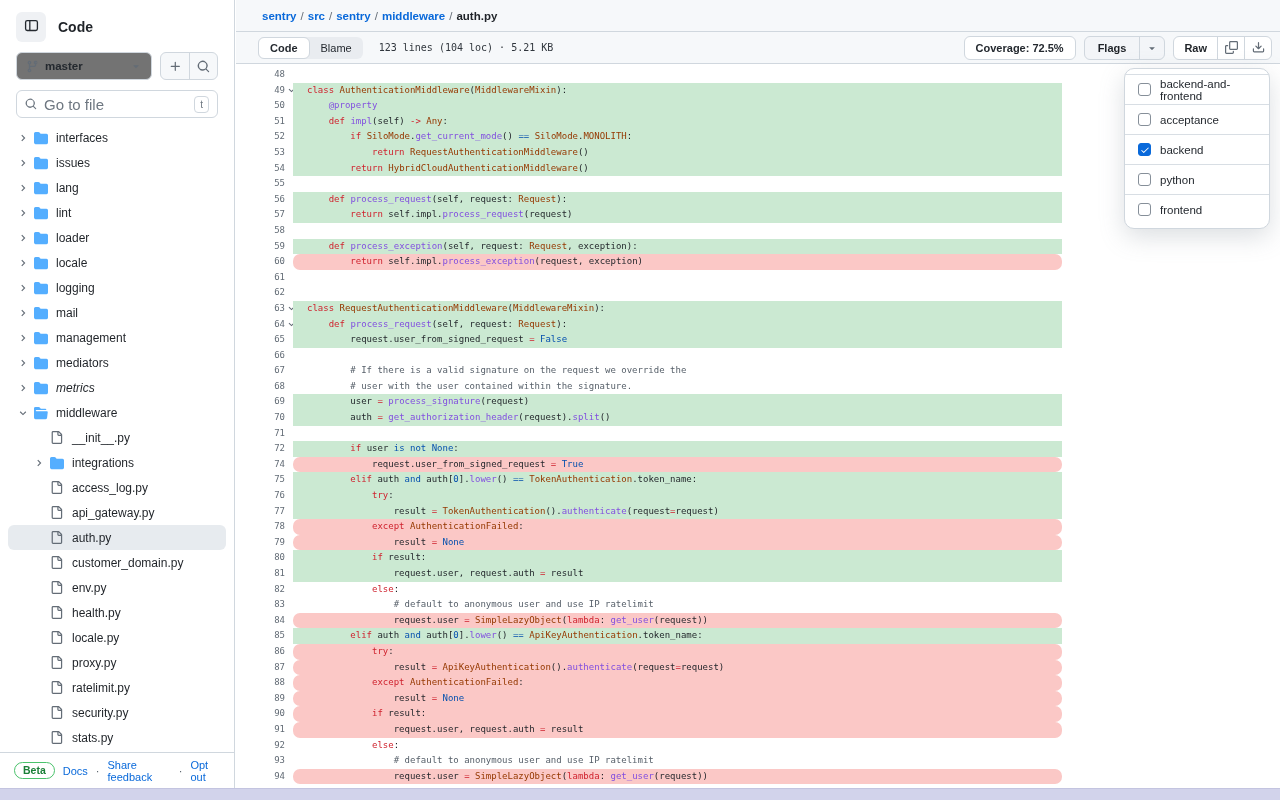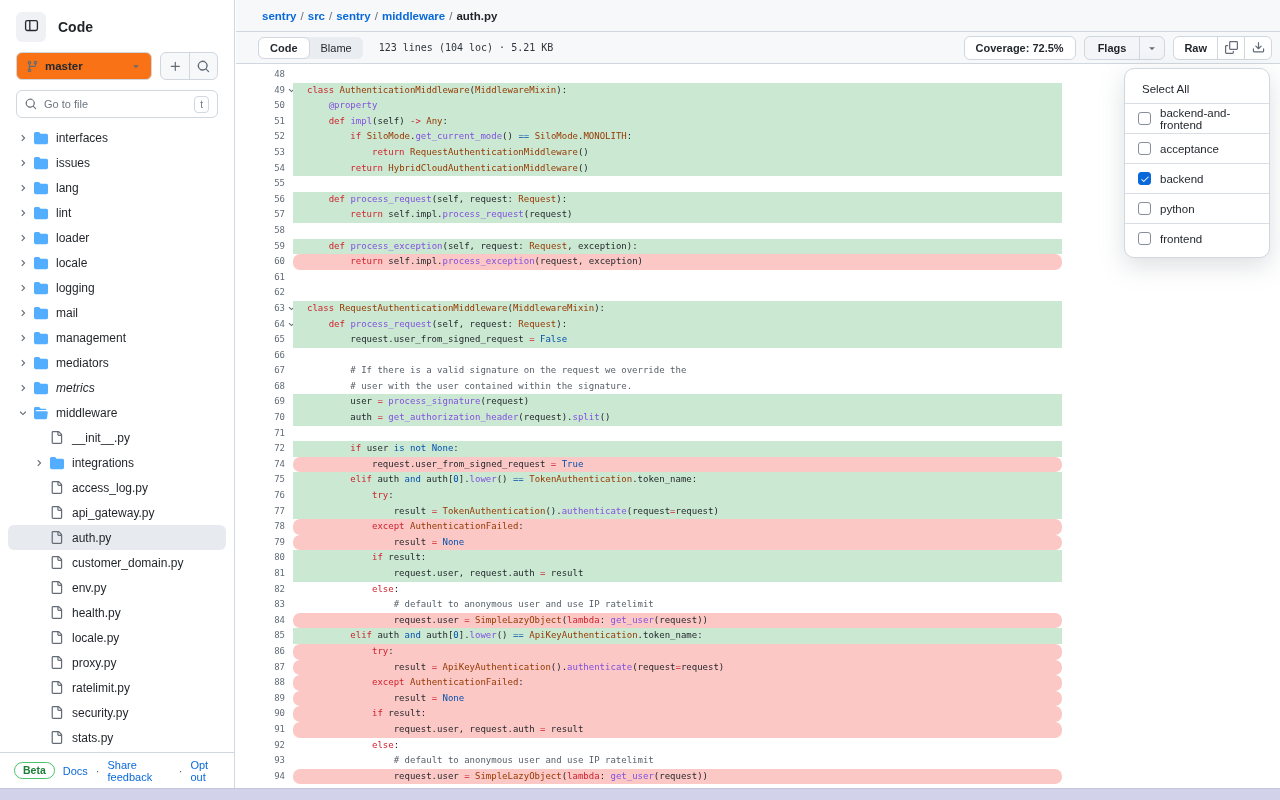--- a/index.html
+++ b/index.html
@@ -11,31 +11,31 @@
   }
   
   .sidebar { position:absolute; left:0; top:0; bottom:12px; width:235px;
     background:#fff; border-right:1px solid #d0d7de; }
   .sb-header { display:flex; align-items:center; gap:12px; padding:12px 16px 10px; }
   .panel-btn { width:30px; height:30px; border:none; background:#eff1f4; border-radius:6px;
     display:flex; align-items:center; justify-content:center; cursor:pointer; }
   .sb-title { margin:0; font-size:14px; font-weight:700; }
   .sb-controls { display:flex; gap:8px; padding:0 16px; }
   .branch-btn { flex:1; display:flex; align-items:center; gap:6px; height:28px;
-    border:1px solid #d0d7de; border-radius:6px; background:#f97316; padding:0 9px;
+    border:1px solid #d0d7de; border-radius:6px; background:#737373; padding:0 9px;
     font-size:11.5px; font-weight:700; color:#24292f; cursor:pointer; }
   .branch-btn .caret { margin-left:auto; display:flex; }
   .mini-group { display:flex; height:28px; border:1px solid #d0d7de; border-radius:6px;
     background:#f6f8fa; overflow:hidden; }
   .mini-group button { width:28px; border:none; background:transparent; display:flex;
     align-items:center; justify-content:center; cursor:pointer; }
   .mini-group button + button { border-left:1px solid #d0d7de; }
   .goto { margin:10px 16px 0; display:flex; align-items:center; gap:7px; height:28px;
     border:1px solid #d0d7de; border-radius:6px; background:#fff; padding:0 8px; cursor:text; }
-  .goto .ph { color:#6e7781; font-size:11px; flex:1; }
+  .goto .ph { color:#6e7781; font-size:15px; flex:1; }
   .goto kbd { border:1px solid #d0d7de; border-radius:4px; font-size:10px; color:#6e7781;
     padding:0 5px; height:17px; line-height:16px; font-family:"Liberation Sans",sans-serif; }
   .tree { margin-top:7px; padding:0 8px; }
   .trow { display:flex; align-items:center; height:25px; border-radius:6px; font-size:12px;
     color:#1f2328; cursor:pointer; }
   .trow.sel { background:#e7ebef; }
   .trow .chev { width:16px; display:flex; align-items:center; }
   .trow .spacer { width:16px; }
   .trow .ticon { width:15px; display:flex; align-items:center; margin-right:7px; }
   .sb-footer { position:absolute; left:0; right:0; bottom:0; height:36px;
@@ -550,21 +550,20 @@
       <div class="crow"><span class="ln">87</span><span class="cl hl-r"><span class="t-p">                result </span><span class="t-k">=</span><span class="t-p"> </span><span class="t-v">ApiKeyAuthentication</span><span class="t-p">().</span><span class="t-e">authenticate</span><span class="t-p">(request</span><span class="t-k">=</span><span class="t-p">request)</span></span></div>
       <div class="crow"><span class="ln">88</span><span class="cl hl-r"><span class="t-p">            </span><span class="t-k">except </span><span class="t-v">AuthenticationFailed</span><span class="t-p">:</span></span></div>
       <div class="crow"><span class="ln">89</span><span class="cl hl-r"><span class="t-p">                result </span><span class="t-k">=</span><span class="t-p"> </span><span class="t-c">None</span></span></div>
       <div class="crow"><span class="ln">90</span><span class="cl hl-r"><span class="t-p">            </span><span class="t-k">if </span><span class="t-p">result:</span></span></div>
       <div class="crow"><span class="ln">91</span><span class="cl hl-r"><span class="t-p">                request.user, request.auth </span><span class="t-k">=</span><span class="t-p"> result</span></span></div>
       <div class="crow"><span class="ln">92</span><span class="cl"><span class="t-p">            </span><span class="t-k">else</span><span class="t-p">:</span></span></div>
       <div class="crow"><span class="ln">93</span><span class="cl"><span class="t-p">                </span><span class="t-m"># default to anonymous user and use IP ratelimit</span></span></div>
       <div class="crow"><span class="ln">94</span><span class="cl hl-r"><span class="t-p">                request.user </span><span class="t-k">=</span><span class="t-p"> </span><span class="t-v">SimpleLazyObject</span><span class="t-p">(</span><span class="t-k">lambda</span><span class="t-p">: </span><span class="t-e">get_user</span><span class="t-p">(request))</span></span></div>
     </div>
   <div class="dropdown" id="dropdown">
-    <div class="dd-item select-all">Select All</div>
   <div class="dd-sep"></div>
       <div class="dd-item">
         <span class="checkbox"></span>
         <span>backend-and-frontend</span>
       </div>
       <div class="dd-sep"></div>
       <div class="dd-item">
         <span class="checkbox"></span>
         <span>acceptance</span>
       </div>

